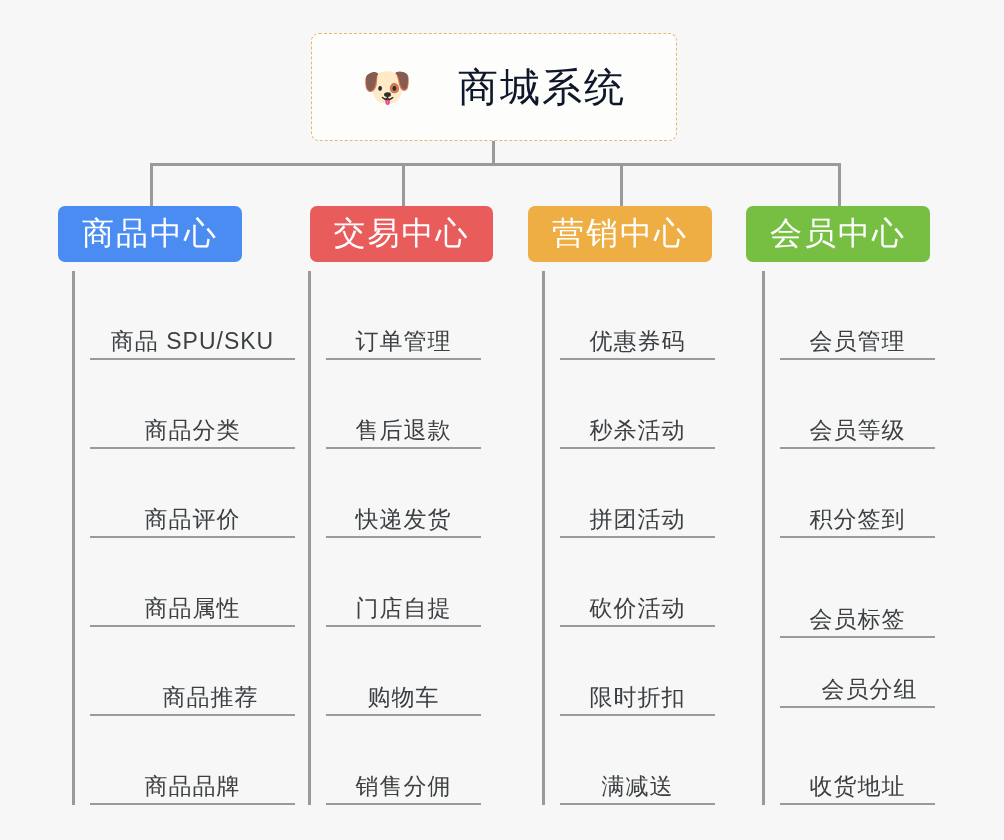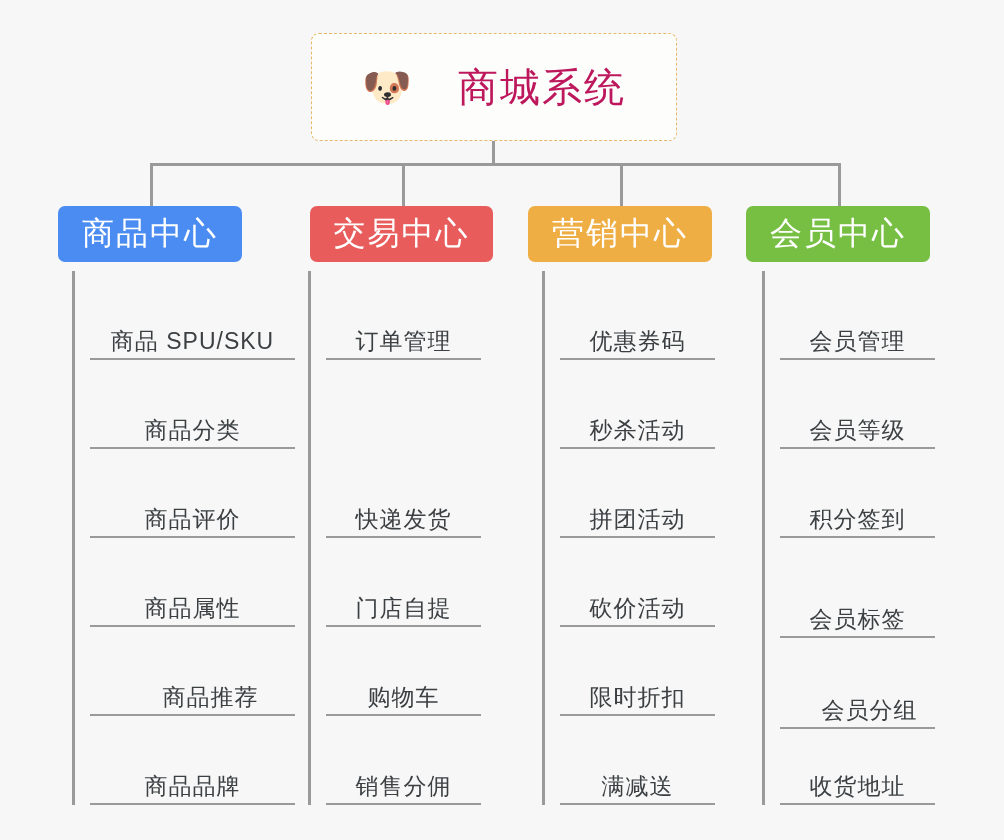--- a/index.html
+++ b/index.html
@@ -37,21 +37,21 @@
     justify-content: center;
     gap: 14px;
   }
   .root-emoji {
     font-size: 40px;
     line-height: 1;
     display: block;
   }
   .root-title {
     font-size: 40px;
-    color: #be185d;
+    color: #0f172a;
     letter-spacing: 2px;
     line-height: 1;
     white-space: nowrap;
     margin-left: 32px;
   }
 
   
   .conn {
     position: absolute;
     background: #9a9a9a;
@@ -156,20 +156,23 @@
         </div>
         <div class="leaf-item" style="top: 445px; width: 205px;">
           <span class="leaf-label">商品品牌</span>
         </div>
       </div>
       <div class="leaf-col" style="left: 308px; width: 155px; height: 534px;">
         <div class="leaf-spine" style="height: 534px;"></div>
         <div class="leaf-item" style="top: 0px; width: 155px;">
           <span class="leaf-label">订单管理</span>
         </div>
+        <div class="leaf-item" style="top: 89px; width: 155px;">
+          <span class="leaf-label">售后退款</span>
+        </div>
         <div class="leaf-item" style="top: 178px; width: 155px;">
           <span class="leaf-label">快递发货</span>
         </div>
         <div class="leaf-item" style="top: 267px; width: 155px;">
           <span class="leaf-label">门店自提</span>
         </div>
         <div class="leaf-item" style="top: 356px; width: 155px;">
           <span class="leaf-label">购物车</span>
         </div>
         <div class="leaf-item" style="top: 445px; width: 155px;">
@@ -204,21 +207,21 @@
         </div>
         <div class="leaf-item" style="top: 89px; width: 155px;">
           <span class="leaf-label">会员等级</span>
         </div>
         <div class="leaf-item" style="top: 178px; width: 155px;">
           <span class="leaf-label">积分签到</span>
         </div>
         <div class="leaf-item" style="top: 278px; width: 155px;">
           <span class="leaf-label">会员标签</span>
         </div>
-        <div class="leaf-item" style="top: 369px; width: 155px; padding-left: 24px;">
+        <div class="leaf-item" style="top: 348px; width: 155px; padding-left: 24px;">
           <span class="leaf-label">会员分组</span>
         </div>
         <div class="leaf-item" style="top: 445px; width: 155px;">
           <span class="leaf-label">收货地址</span>
         </div>
       </div>
     </div>
 
 <div class="conn conn-drop" style="left: 150px;"></div>
     <div class="cat-box" style="left: 58px; width: 184px; background: rgb(74, 140, 242);">

